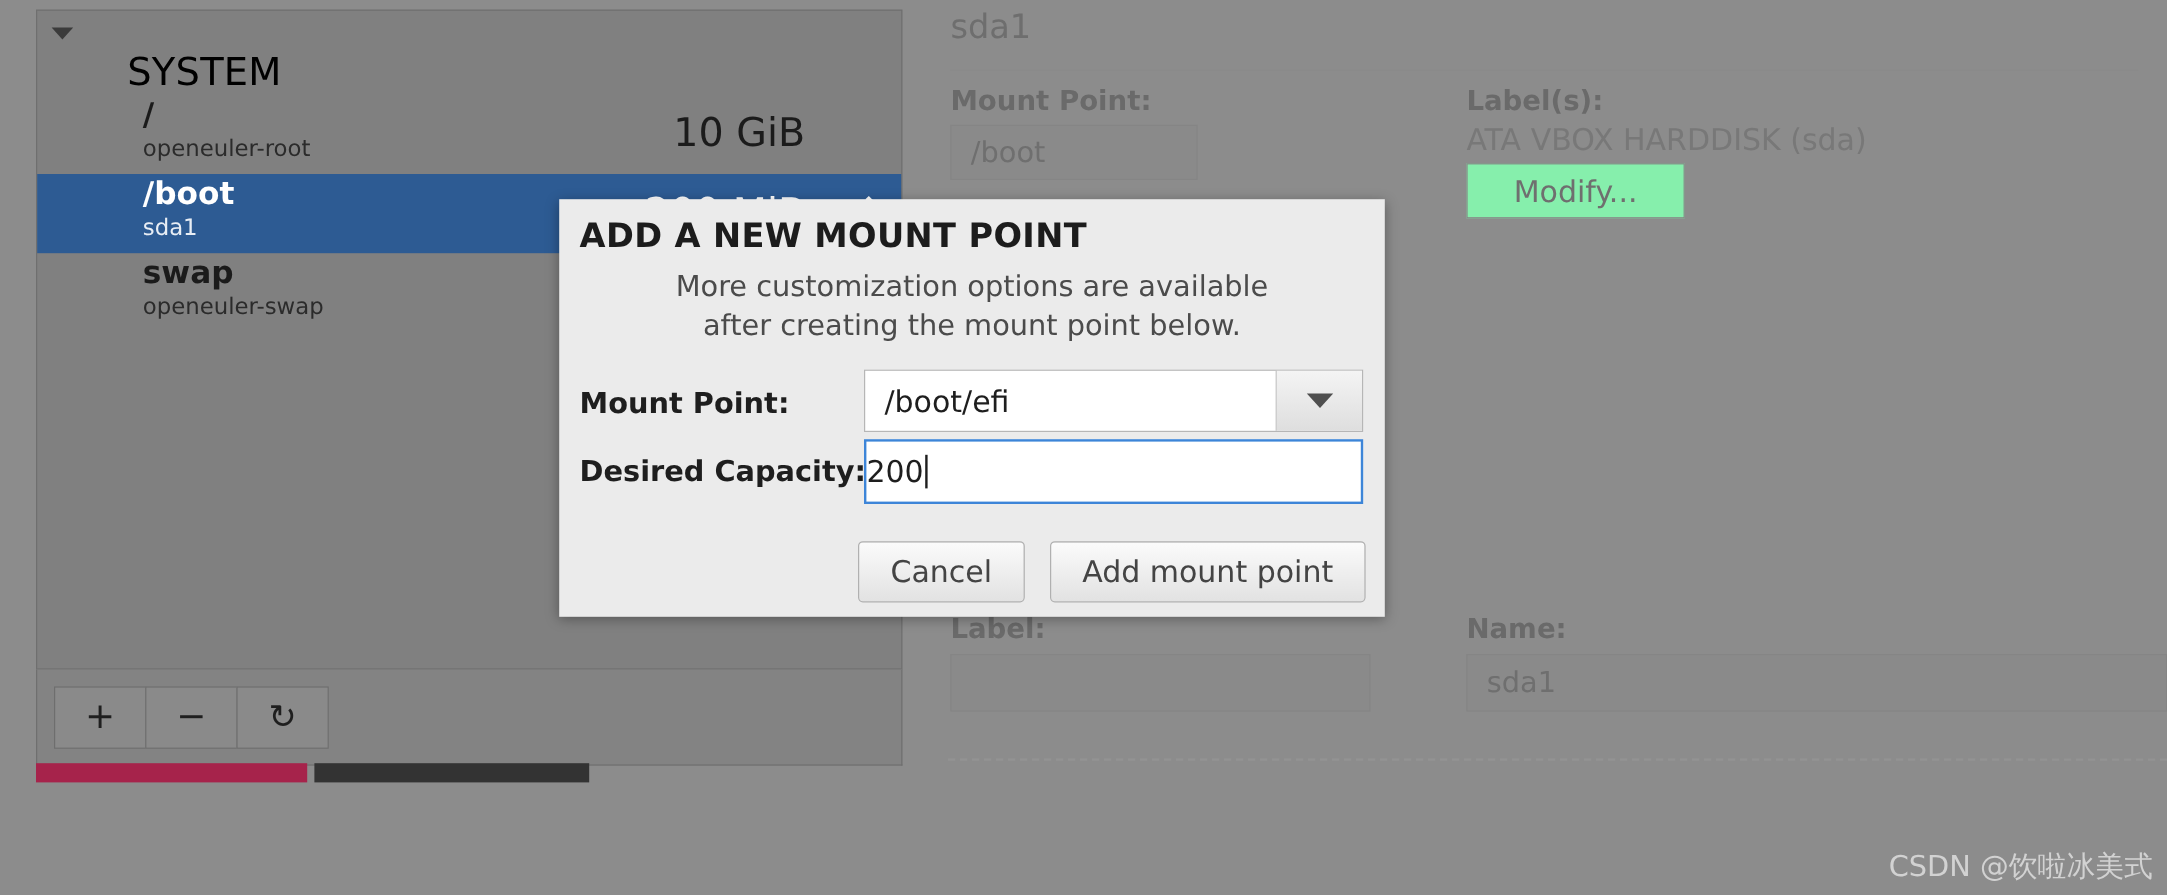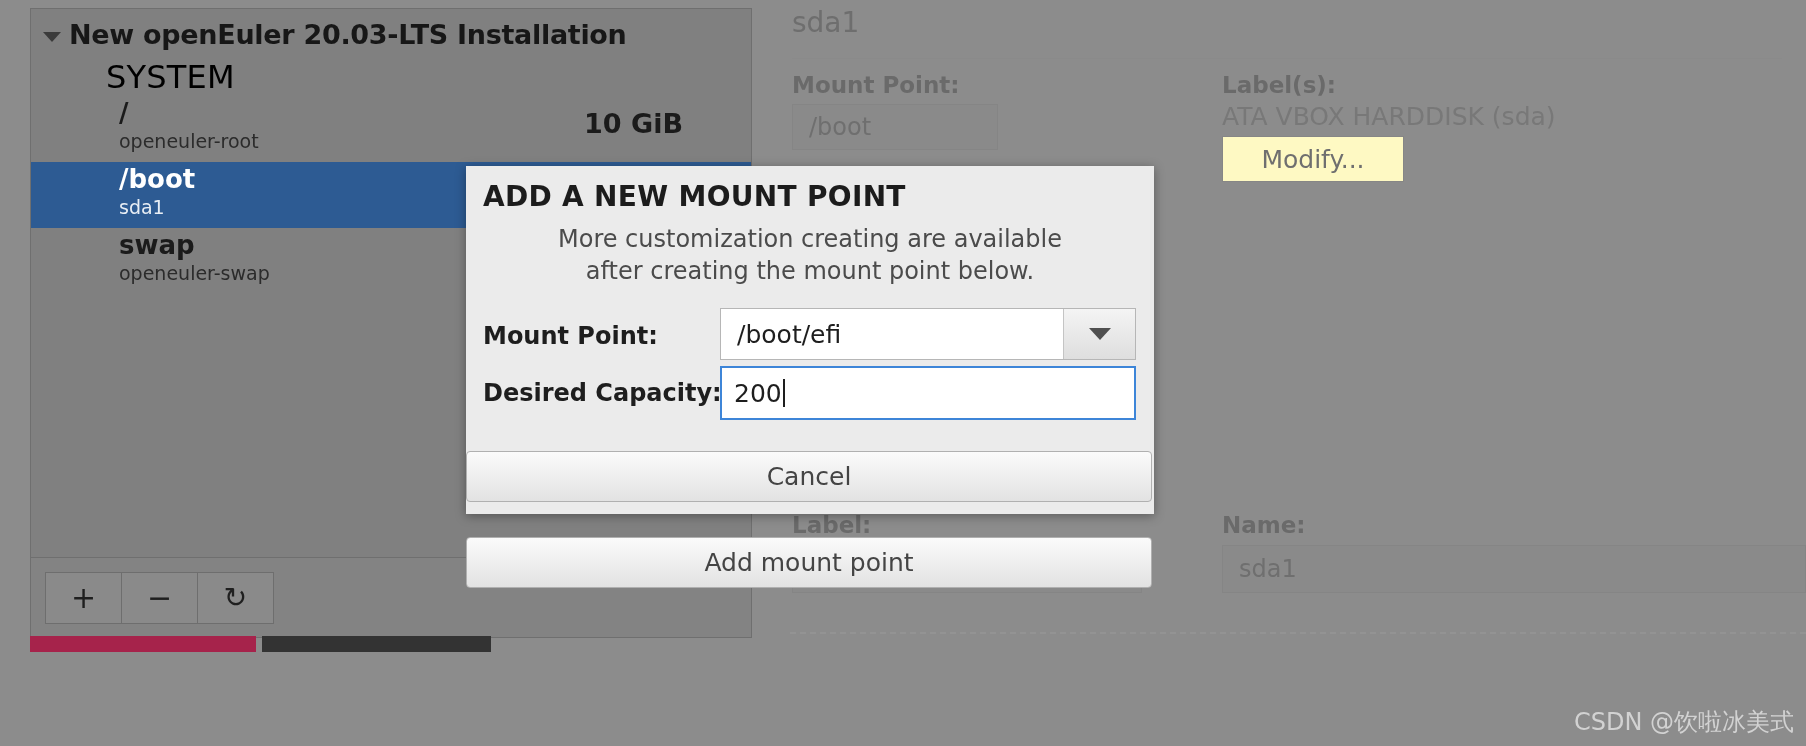--- a/index.html
+++ b/index.html
@@ -47,22 +47,22 @@
   .row.sel { background: #2d5b93; }
   .row .pname {
     font-size: 26px; font-weight: bold; color: #1b1b1b; line-height: 1.05;
   }
   .row.sel .pname { color: #ffffff; }
   .row .pdev {
     font-size: 19px; color: #2b2b2b; line-height: 1.3; margin-top: 2px;
   }
   .row.sel .pdev { color: #e8eef5; }
   .row .psize {
-    position: absolute; right: 68px; top: 12px;
-    font-size: 27px; font-weight: bold; color: #1b1b1b;
+    position: absolute; right: 80px; top: 12px;
+    font-size: 33px; font-weight: normal; color: #1b1b1b;
   }
   .row.sel .psize { color: #ffffff; }
   .row .chev {
     position: absolute; right: 18px; top: 22px;
     width: 20px; height: 20px;
   }
   .row .chev::before {
     content: ""; position: absolute; left: 2px; top: 0;
     width: 14px; height: 14px;
     border-top: 4px solid #ffffff; border-right: 4px solid #ffffff;
@@ -117,21 +117,21 @@
   .fld-box {
     position: absolute;
     border: 1px solid #858585;
     background: #8a8a8a;
     display: flex; align-items: center; padding-left: 16px;
     font-size: 24px; color: #6f6f6f;
   }
   .fld-text { position: absolute; font-size: 25px; color: #787878; }
   .btn-ghost {
     position: absolute;
-    border: 1px solid #868686; background: #fef9c3;
+    border: 1px solid #868686; background: #86efac;
     display: flex; align-items: center; justify-content: center;
     font-size: 25px; color: #6f6f6f;
   }
   .dash-rule {
     position: absolute; left: 790px; top: 632px; width: 1016px;
     border-top: 2px dashed #9a9a9a; opacity: .55;
   }
 
   
   .dialog {
@@ -176,31 +176,31 @@
     border-left: 11px solid transparent;
     border-right: 11px solid transparent;
     border-top: 12px solid #4f4f4f;
     display: block;
   }
   .capacity-input {
     position: absolute; left: 254px; top: 200px;
     width: 416px; height: 54px;
     border: 2px solid #3d85d8;
     background: #ffffff;
-    display: flex; align-items: center; padding-left: 12px;
+    display: flex; align-items: center; padding-left: 0;
     font-size: 25px; color: #1e1e1e;
   }
   .caret {
     display: inline-block; width: 2px; height: 28px;
     background: #1e1e1e; margin-left: 1px;
     vertical-align: -5px;
   }
   .dlg-buttons {
     position: absolute; left: 0; right: 0; top: 285px;
-    display: flex; justify-content: flex-end; padding-right: 2px; gap: 35px; flex-direction: column;
+    display: flex; justify-content: flex-end; padding-right: 16px; gap: 21px;
   }
   .dlg-btn {
     height: 51px; padding: 0 26px;
     border: 1px solid #b0b0b0; border-radius: 4px;
     background: linear-gradient(#fbfbfb, #e2e2e2);
     font-size: 25px; color: #444444;
     display: flex; align-items: center; justify-content: center;
     white-space: nowrap;
   }
 
@@ -214,21 +214,20 @@
 </head>
 <body>
 
 <div class="screen">
 
   <div class="bg">
 
     <div class="tree-panel">
       <div class="tree-header">
         <span class="tri"></span>
-        <span class="tree-title">New openEuler 20.03-LTS Installation</span>
       </div>
       <div class="group-label">SYSTEM</div>
 
       <div class="row">
         <div class="pname">/</div>
         <div class="pdev">openeuler-root</div>
         <div class="psize">10 GiB</div>
       </div>
 
       <div class="row sel">
@@ -286,21 +285,21 @@
       </div>
     </div>
 
     <div class="dash-rule"></div>
   </div>
 
   <div class="dialog">
     <div class="dlg-title">ADD A NEW MOUNT POINT</div>
 
     <div class="dlg-sub">
-      <div>More customization creating are available</div>
+      <div>More customization options are available</div>
       <div>after creating the mount point below.</div>
     </div>
 
     <div class="dlg-row-label" style="left:17px; top:156px;">Mount Point:</div>
     <div class="combo">
       <span class="combo-text">/boot/efi</span>
       <span class="combo-arrow">
           <i></i>
         </span>
     </div>

